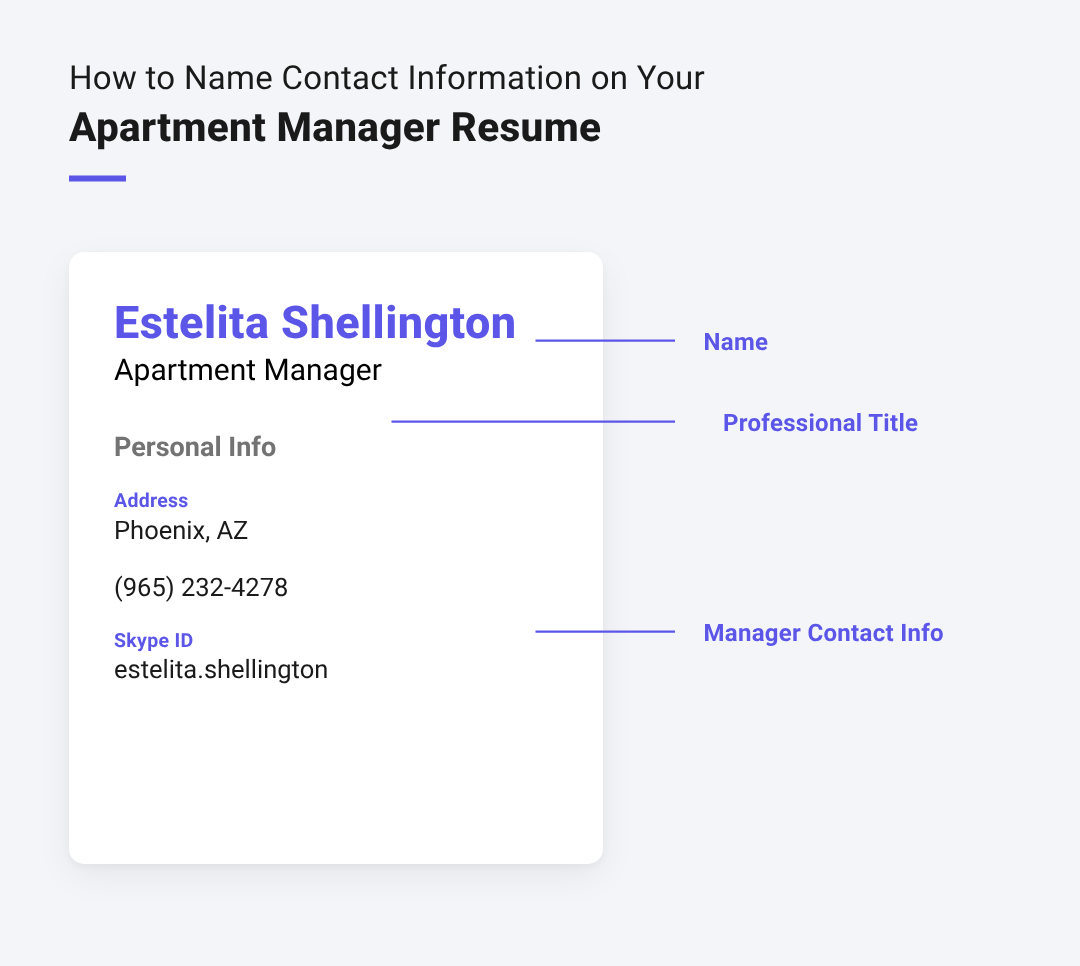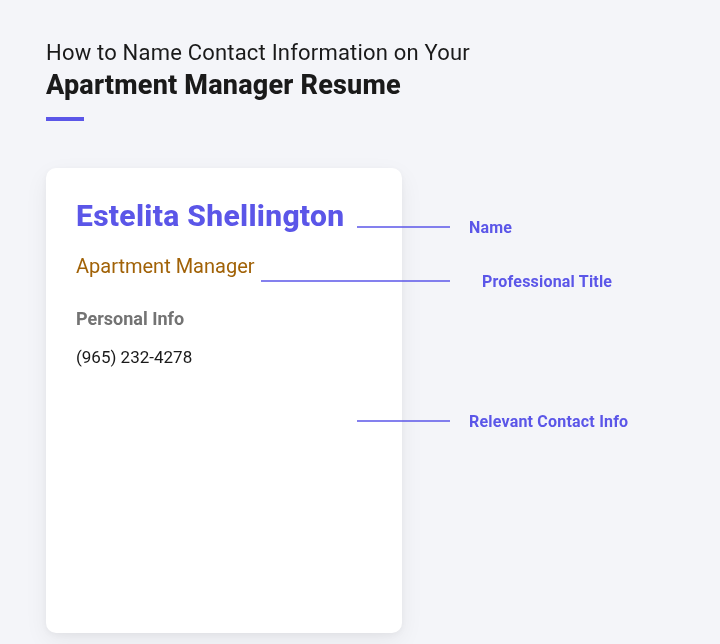--- a/index.html
+++ b/index.html
@@ -28,38 +28,38 @@
       width: 38px;
       height: 4px;
       background: #5b56e8;
       margin-top: 16px;
     }
     .card {
       position: absolute;
       left: 46px;
       top: 168px;
       width: 356px;
-      height: 465px;
+      height: 408px;
       background: #ffffff;
       border-radius: 10px;
       box-shadow: 0 8px 24px rgba(0,0,0,0.06), 0 2px 6px rgba(0,0,0,0.04);
       padding: 30px 47px 24px 30px;
     }
     .person-name {
       font-size: 30px;
       font-weight: 800;
       color: #5b56e8;
       line-height: 1.2;
       letter-spacing: 0.3px;
     }
     .job-title {
       font-size: 20px;
       font-weight: 400;
-      color: #a16207;
-      margin-top: 20px;
+      color: #000000;
+      margin-top: 0;
     }
     .section-title {
       font-size: 18px;
       font-weight: 700;
       color: #737373;
       margin-top: 30px;
     }
     .info-block {
       margin-top: 18px;
     }
@@ -97,28 +97,36 @@
 
 <div class="heading-light">How to Name Contact Information on Your</div>
 <div class="heading-bold">Apartment Manager Resume</div>
 <div class="underline"></div>
 
 <div class="card">
   <div class="person-name">Estelita Shellington</div>
   <div class="job-title">Apartment Manager</div>
   <div class="section-title">Personal Info</div>
 
+  <div class="info-block">
+    <div class="info-label">Address</div>
+    <div class="info-value">Phoenix, AZ</div>
+  </div>
 
   <div class="info-block">
     <div class="info-value">(965) 232-4278</div>
   </div>
 
+  <div class="info-block">
+    <div class="info-label">Skype ID</div>
+    <div class="info-value">estelita.shellington</div>
+  </div>
 </div>
 
 <svg width="720" height="644" style="position:absolute;left:0;top:0;pointer-events:none;">
   <line class="line" x1="357" y1="227" x2="450" y2="227"></line>
   <line class="line" x1="261" y1="281" x2="450" y2="281"></line>
   <line class="line" x1="357" y1="421" x2="450" y2="421"></line>
 </svg>
 
 <div class="annotation ann-name">Name</div>
 <div class="annotation ann-title">Professional Title</div>
-<div class="annotation ann-contact">Relevant Contact Info</div>
+<div class="annotation ann-contact">Manager Contact Info</div>
 
 </body></html>

